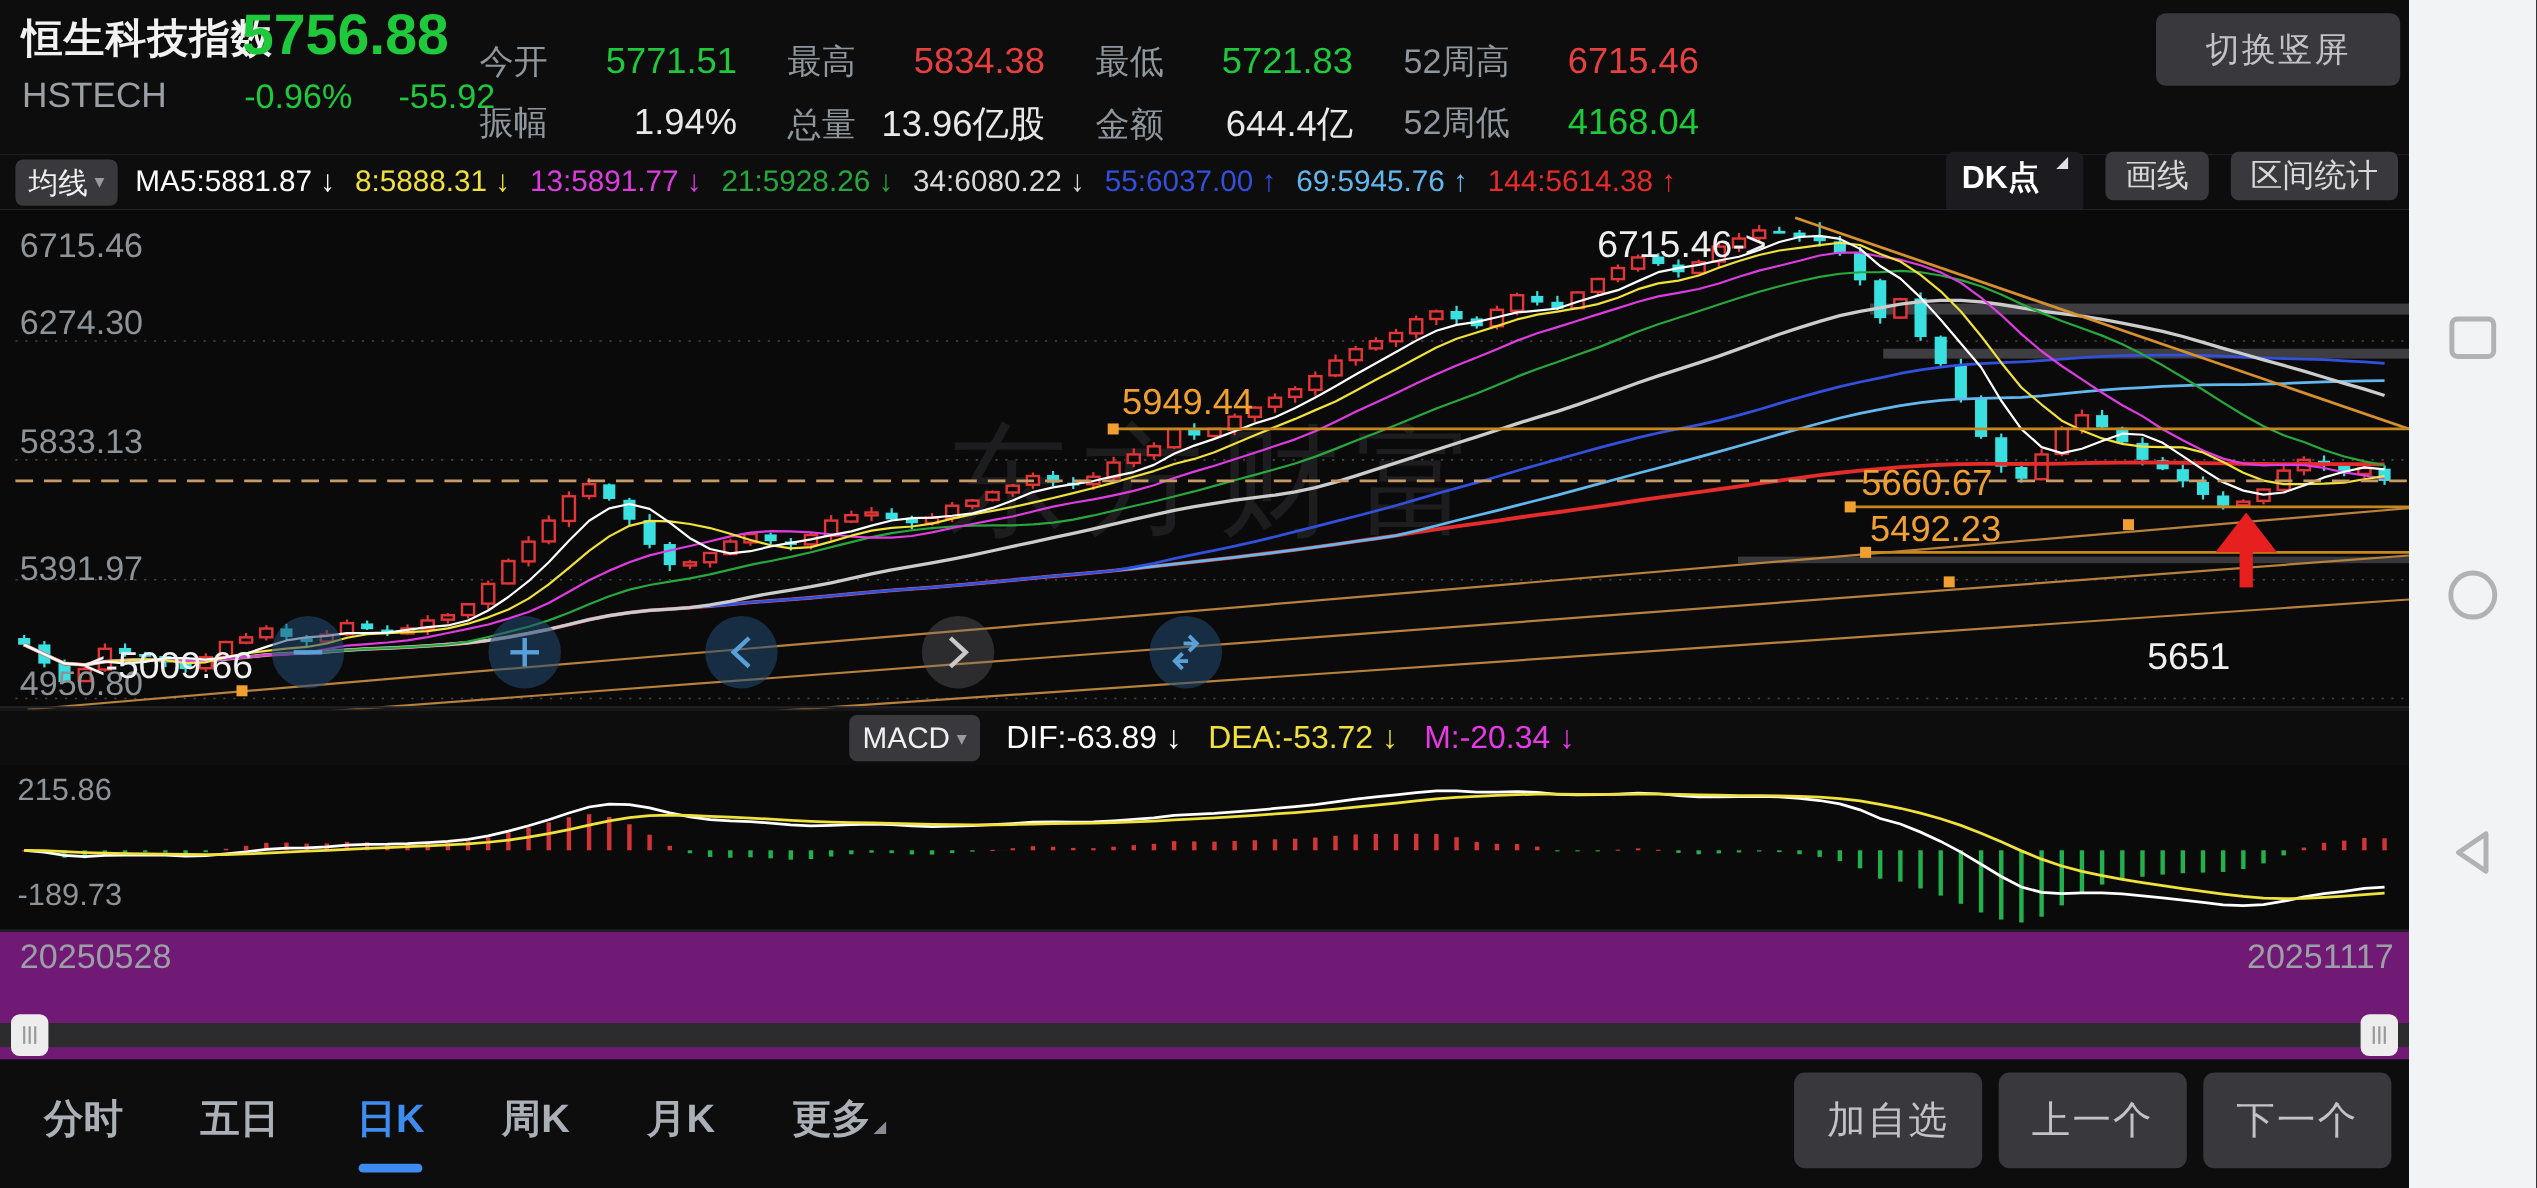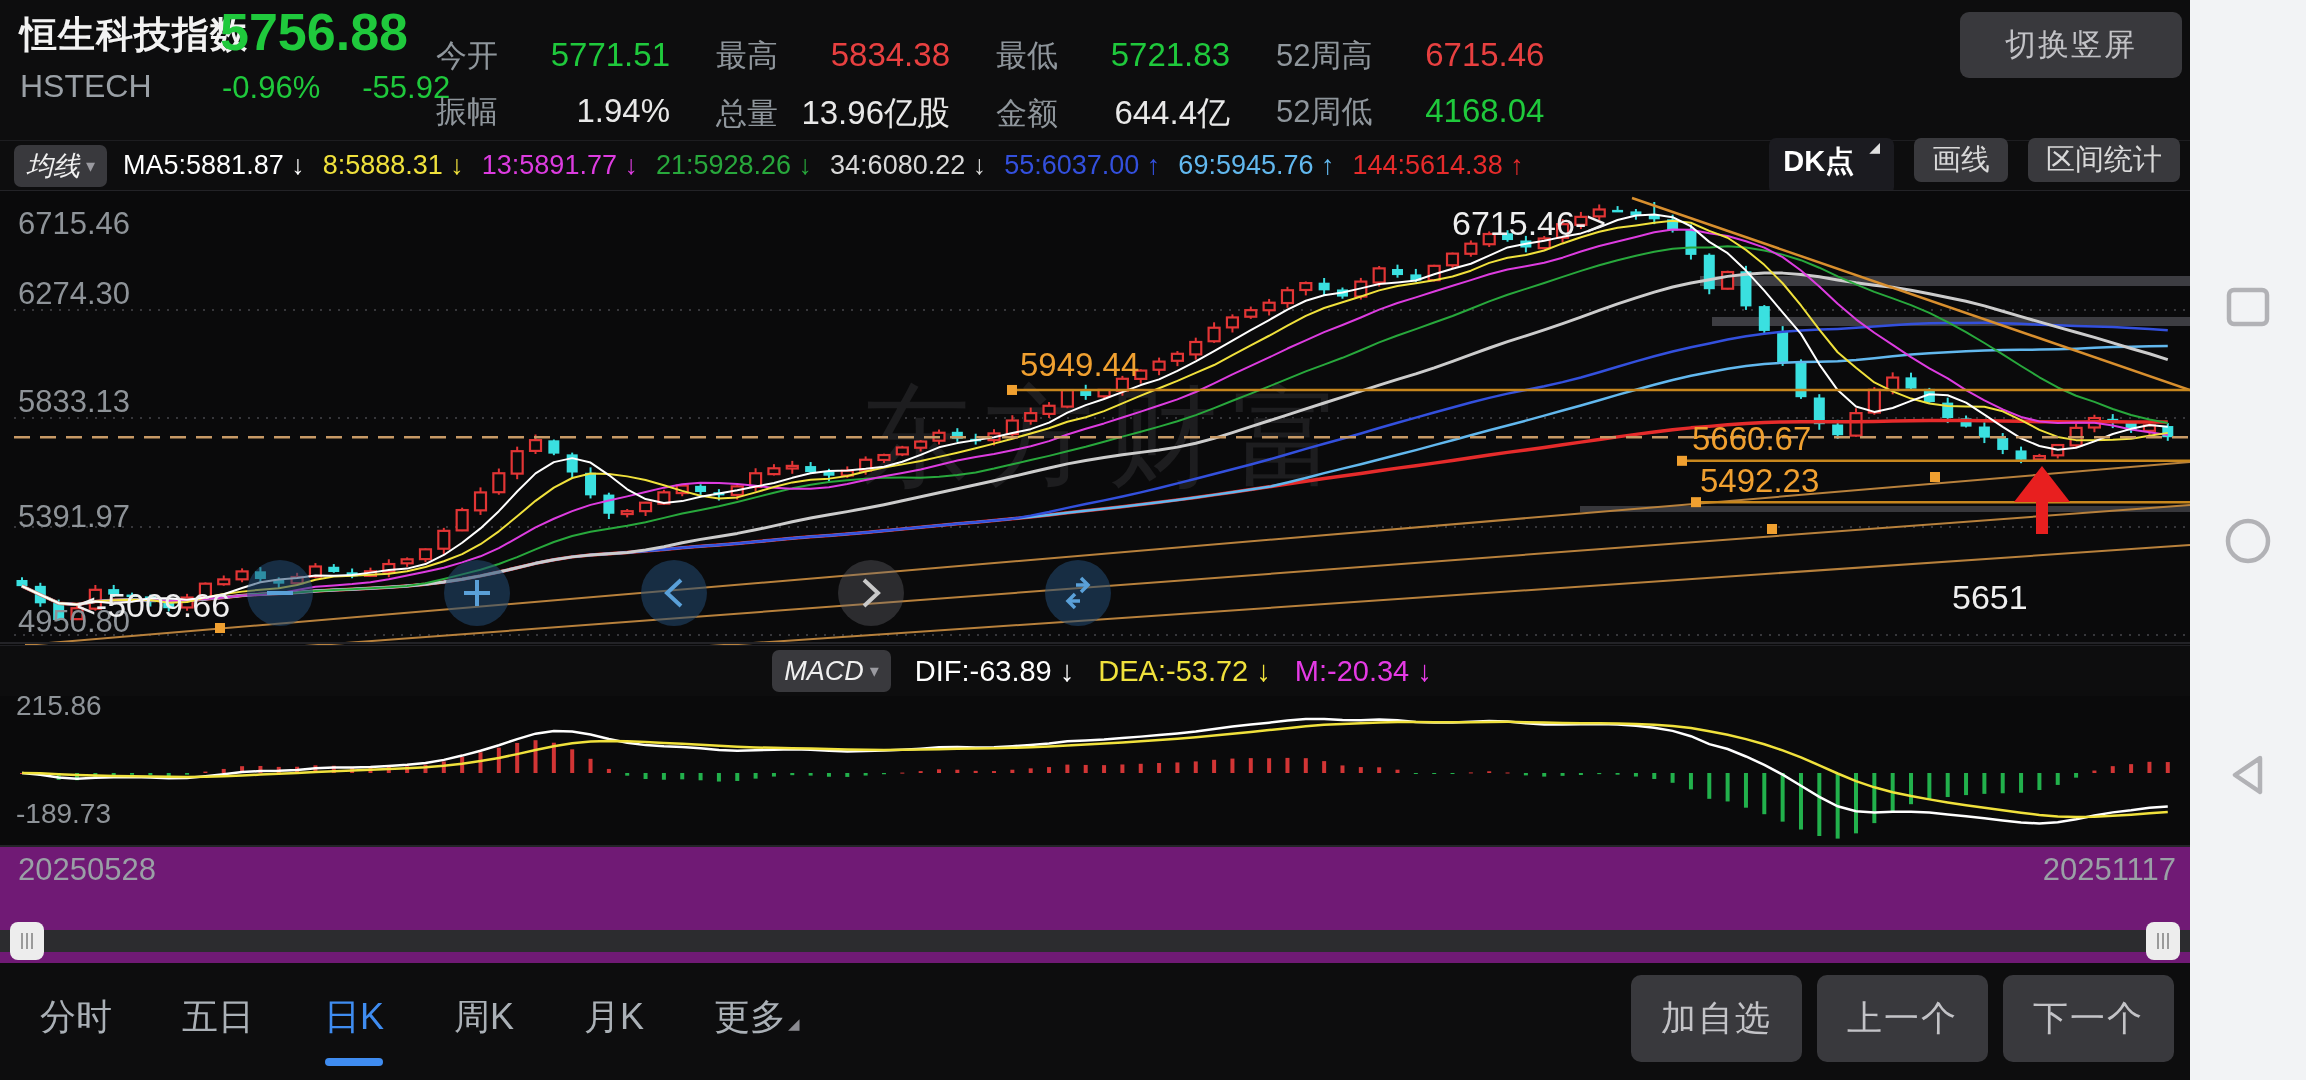--- a/index.html
+++ b/index.html
@@ -17,21 +17,21 @@
   .stat{display:flex;align-items:baseline;gap:22px;}
   .stat .lb{font-size:31px;color:#8f969c;white-space:nowrap;}
   .stat .vl{font-size:33px;min-width:150px;text-align:right;white-space:nowrap;}
   .c-green{color:#1fc93c!important}.c-red{color:#e84040!important}.c-white{color:#e8e8e8!important}
   .rotate-btn{position:absolute;right:8px;top:12px;width:222px;height:66px;background:#39393d;border-radius:9px;
       color:#c2c2c6;font-size:31px;display:flex;align-items:center;justify-content:center;letter-spacing:2px;}
 
   
   .ma-row{position:absolute;left:0;top:141px;width:2190px;height:49px;background:#0d0d0e;display:flex;align-items:center;}
   .pill-btn{height:42px;background:#39393d;border-radius:7px;color:#f0f0f0;font-size:27px;display:flex;align-items:center;
-      justify-content:center;padding:0 12px;margin-left:14px;gap:6px;flex:none;font-style:italic;}
+      justify-content:center;padding:0 12px;margin-left:14px;gap:6px;flex:none;}
   .pill-btn .caret{font-size:18px;color:#9a9aa0;}
   .ma-legend{display:flex;align-items:center;gap:18px;margin-left:16px;font-size:27px;white-space:nowrap;overflow:hidden;flex:1;}
   .ma-right{display:flex;gap:20px;margin-right:10px;flex:none;}
   .dk-btn{height:44px;background:#1b1b20;border-radius:7px;color:#ffffff;font-weight:bold;font-size:29px;
       display:flex;align-items:flex-start;justify-content:center;padding:4px 14px 8px 14px;gap:15px;}
   .dk-btn .tri{font-size:14px;color:#e0e0e0;line-height:10px;}
   .gray-btn{height:44px;background:#39393d;border-radius:7px;color:#d8d8d8;font-size:29px;
       display:flex;align-items:center;justify-content:center;padding:0 18px;}
 
   
@@ -52,21 +52,21 @@
   
   .scrollbar{position:absolute;left:0;top:919px;width:2190px;height:44px;}
   .sb-track{position:absolute;left:0;top:11px;width:2190px;height:22px;background:#2c2c2f;}
   .sb-handle{position:absolute;top:3px;width:34px;height:38px;background:#ededed;border-radius:8px;
       display:flex;align-items:center;justify-content:center;gap:3px;}
   .sb-handle i{display:block;width:2px;height:16px;background:#9a9a9a;}
   .sb-left{left:10px;} .sb-right{left:2146px;}
 
   
   .tabbar{position:absolute;left:0;top:963px;width:2190px;height:117px;background:#0d0d0e;}
-  .tabs{position:absolute;left:40px;top:30px;display:flex;gap:70px;}
+  .tabs{position:absolute;left:40px;top:30px;display:flex;gap:70px;font-weight:bold;}
   .tab{position:relative;font-size:36px;color:#aab0b6;padding-bottom:20px;}
   .tab.active{color:#3f8cf0;}
   .tab.active::after{content:"";position:absolute;left:50%;transform:translateX(-50%);bottom:-4px;width:58px;height:8px;border-radius:4px;background:#3f8cf0;}
   .tab .tri{font-size:15px;color:#8a8a90;margin-left:2px;}
   .actions{position:absolute;right:16px;top:12px;display:flex;gap:15px;}
   .act-btn{height:87px;background:#39393d;border-radius:10px;color:#c3c3c7;font-size:35px;
       display:flex;align-items:center;justify-content:center;padding:0 30px;letter-spacing:2px;}
 
   
   .navbar{position:absolute;left:2190px;top:0;width:116px;height:1080px;background:#f2f3f5;}
@@ -589,21 +589,21 @@
       
       <div class="macd-row">
         <div class="pill-btn" style="margin-left:14px">
           <span>MACD</span>
           <span class="caret">▾</span>
         </div>
         <span class="item" id="difItem" style="color: rgb(255, 255, 255);">DIF:-63.89 ↓</span>
         <span class="item" id="deaItem" style="color: rgb(240, 225, 60);">DEA:-53.72 ↓</span>
         <span class="item" id="mItem" style="color: rgb(229, 58, 229);">M:-20.34 ↓</span>
       </div>
-      <div class="macd-lab" style="top:500px">215.86</div>
+      <div class="macd-lab" style="top:512px">215.86</div>
       <div class="macd-lab" style="top:608px">-189.73</div>
     </div>
 
     <div class="dates">
       <span class="d1">20250528</span>
       <span class="d2">20251117</span>
     </div>
 
     <div class="scrollbar">
       <div class="sb-track"></div>

